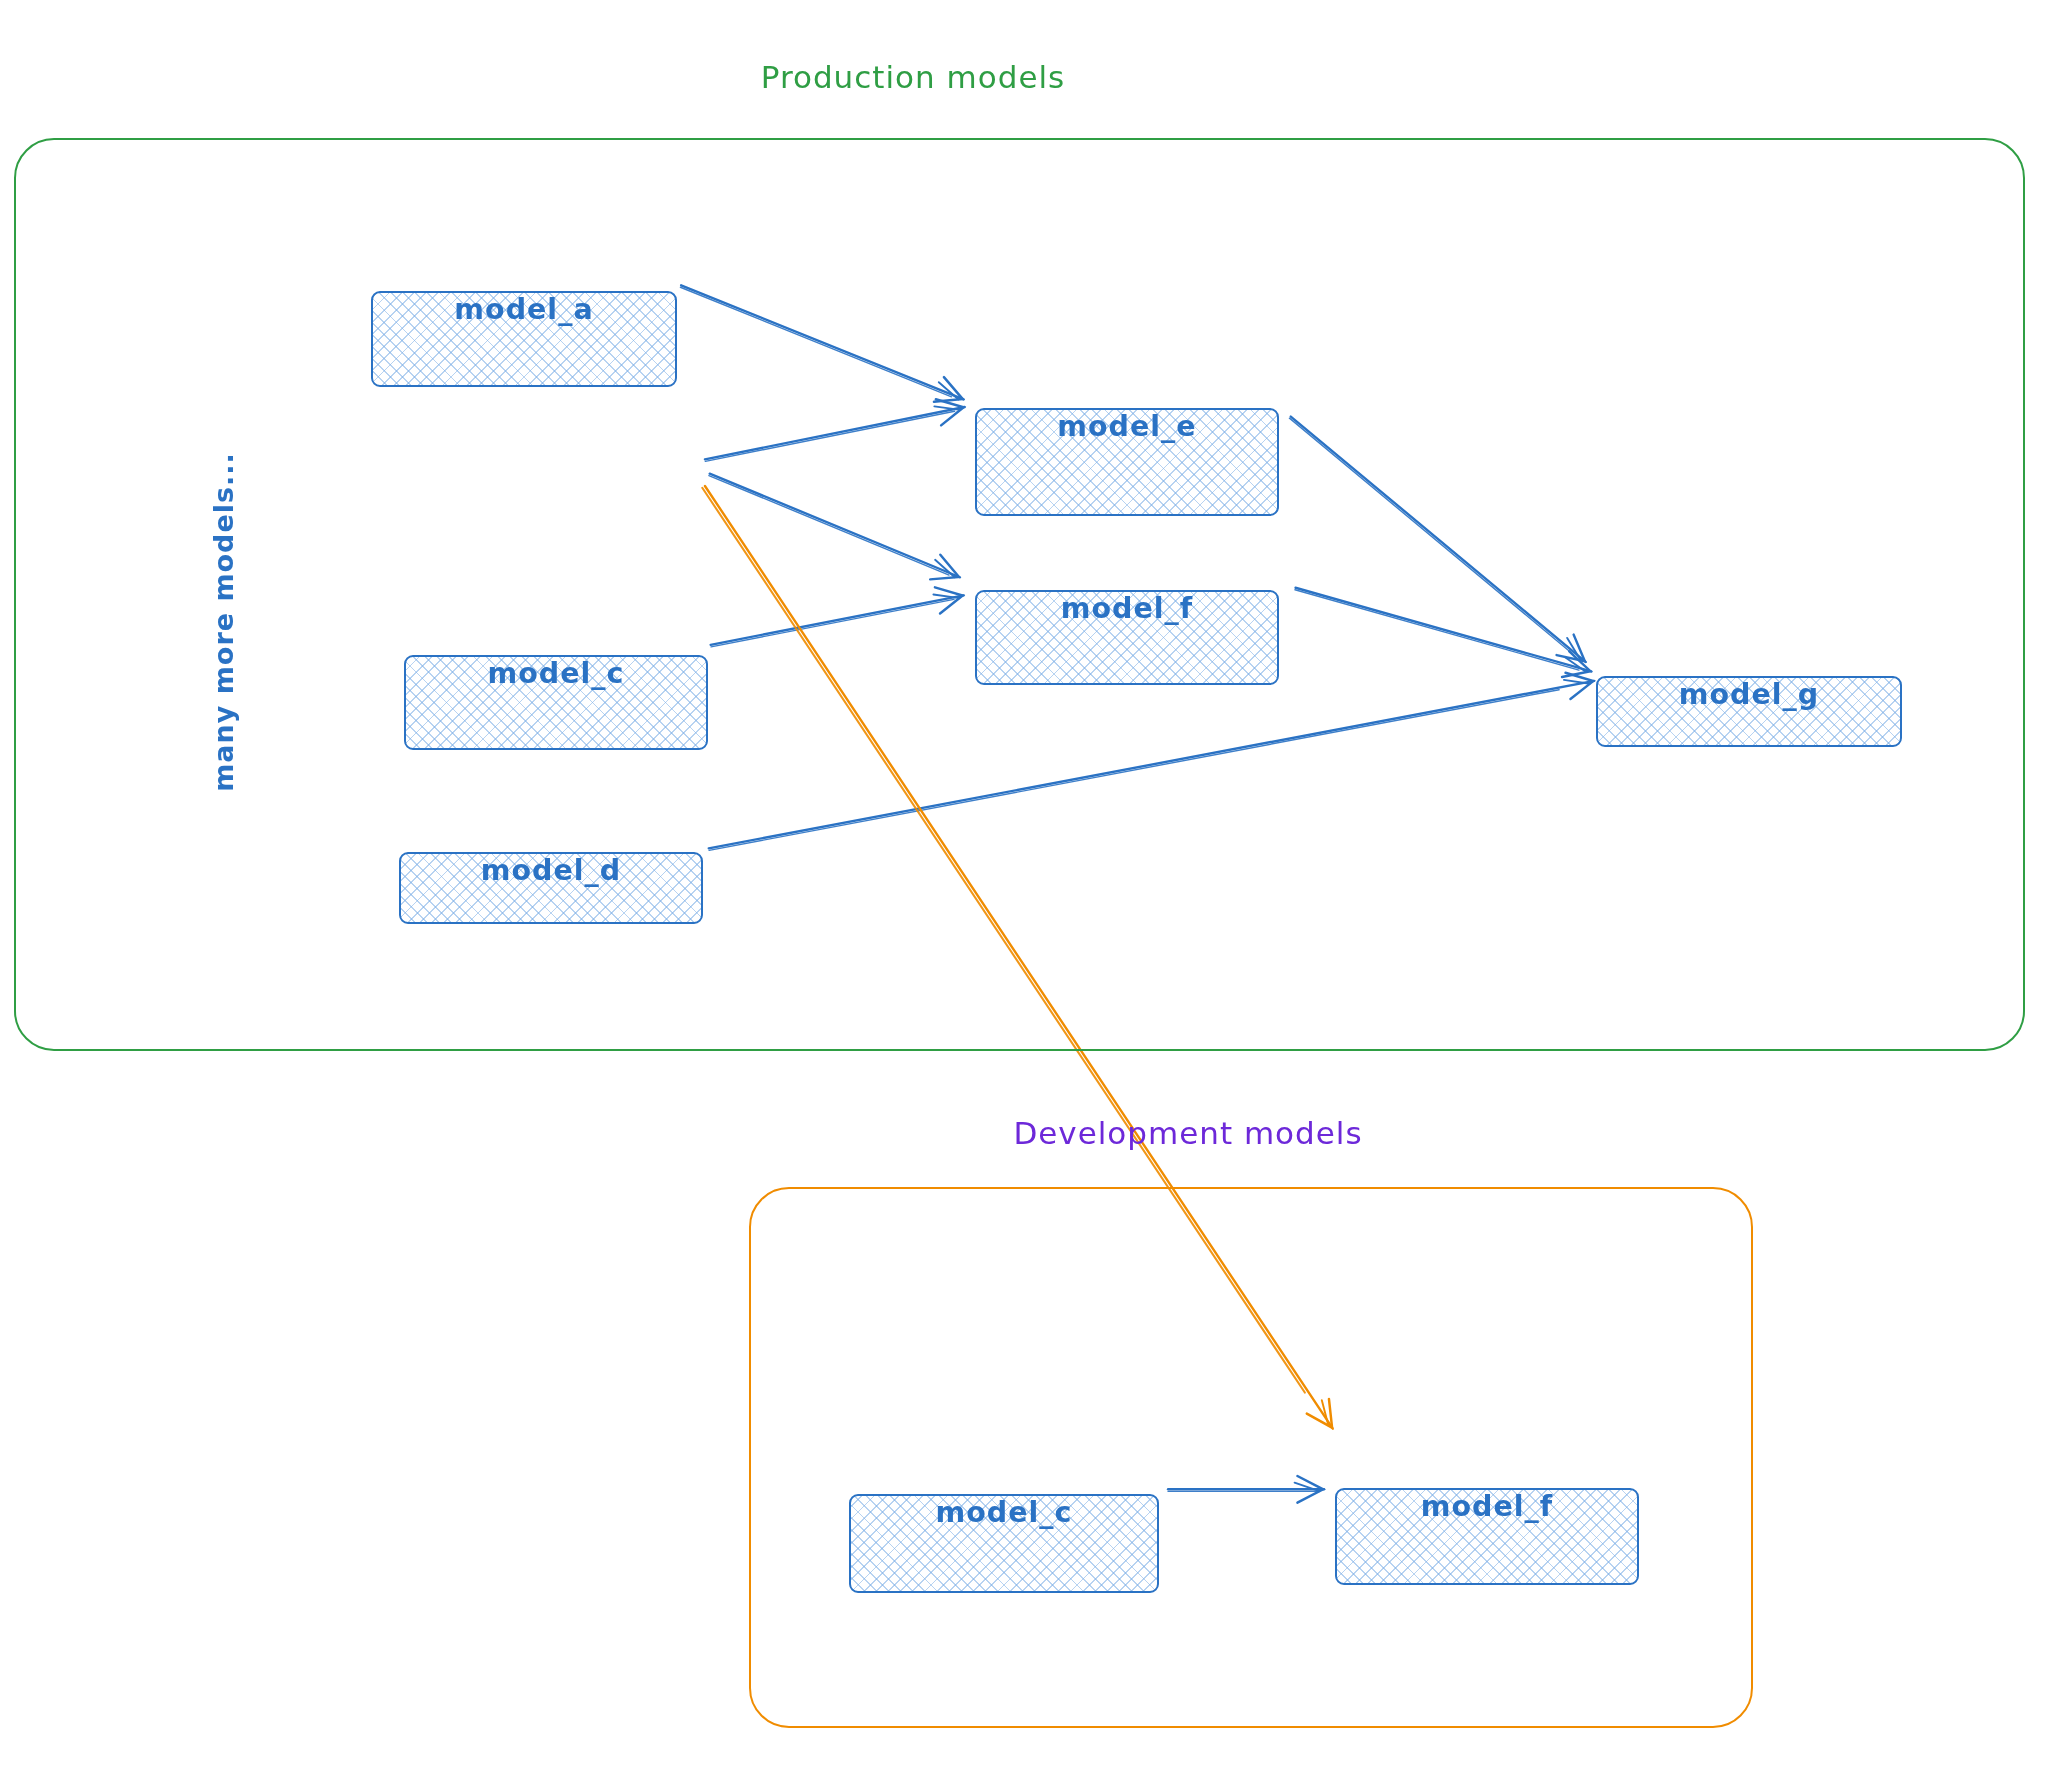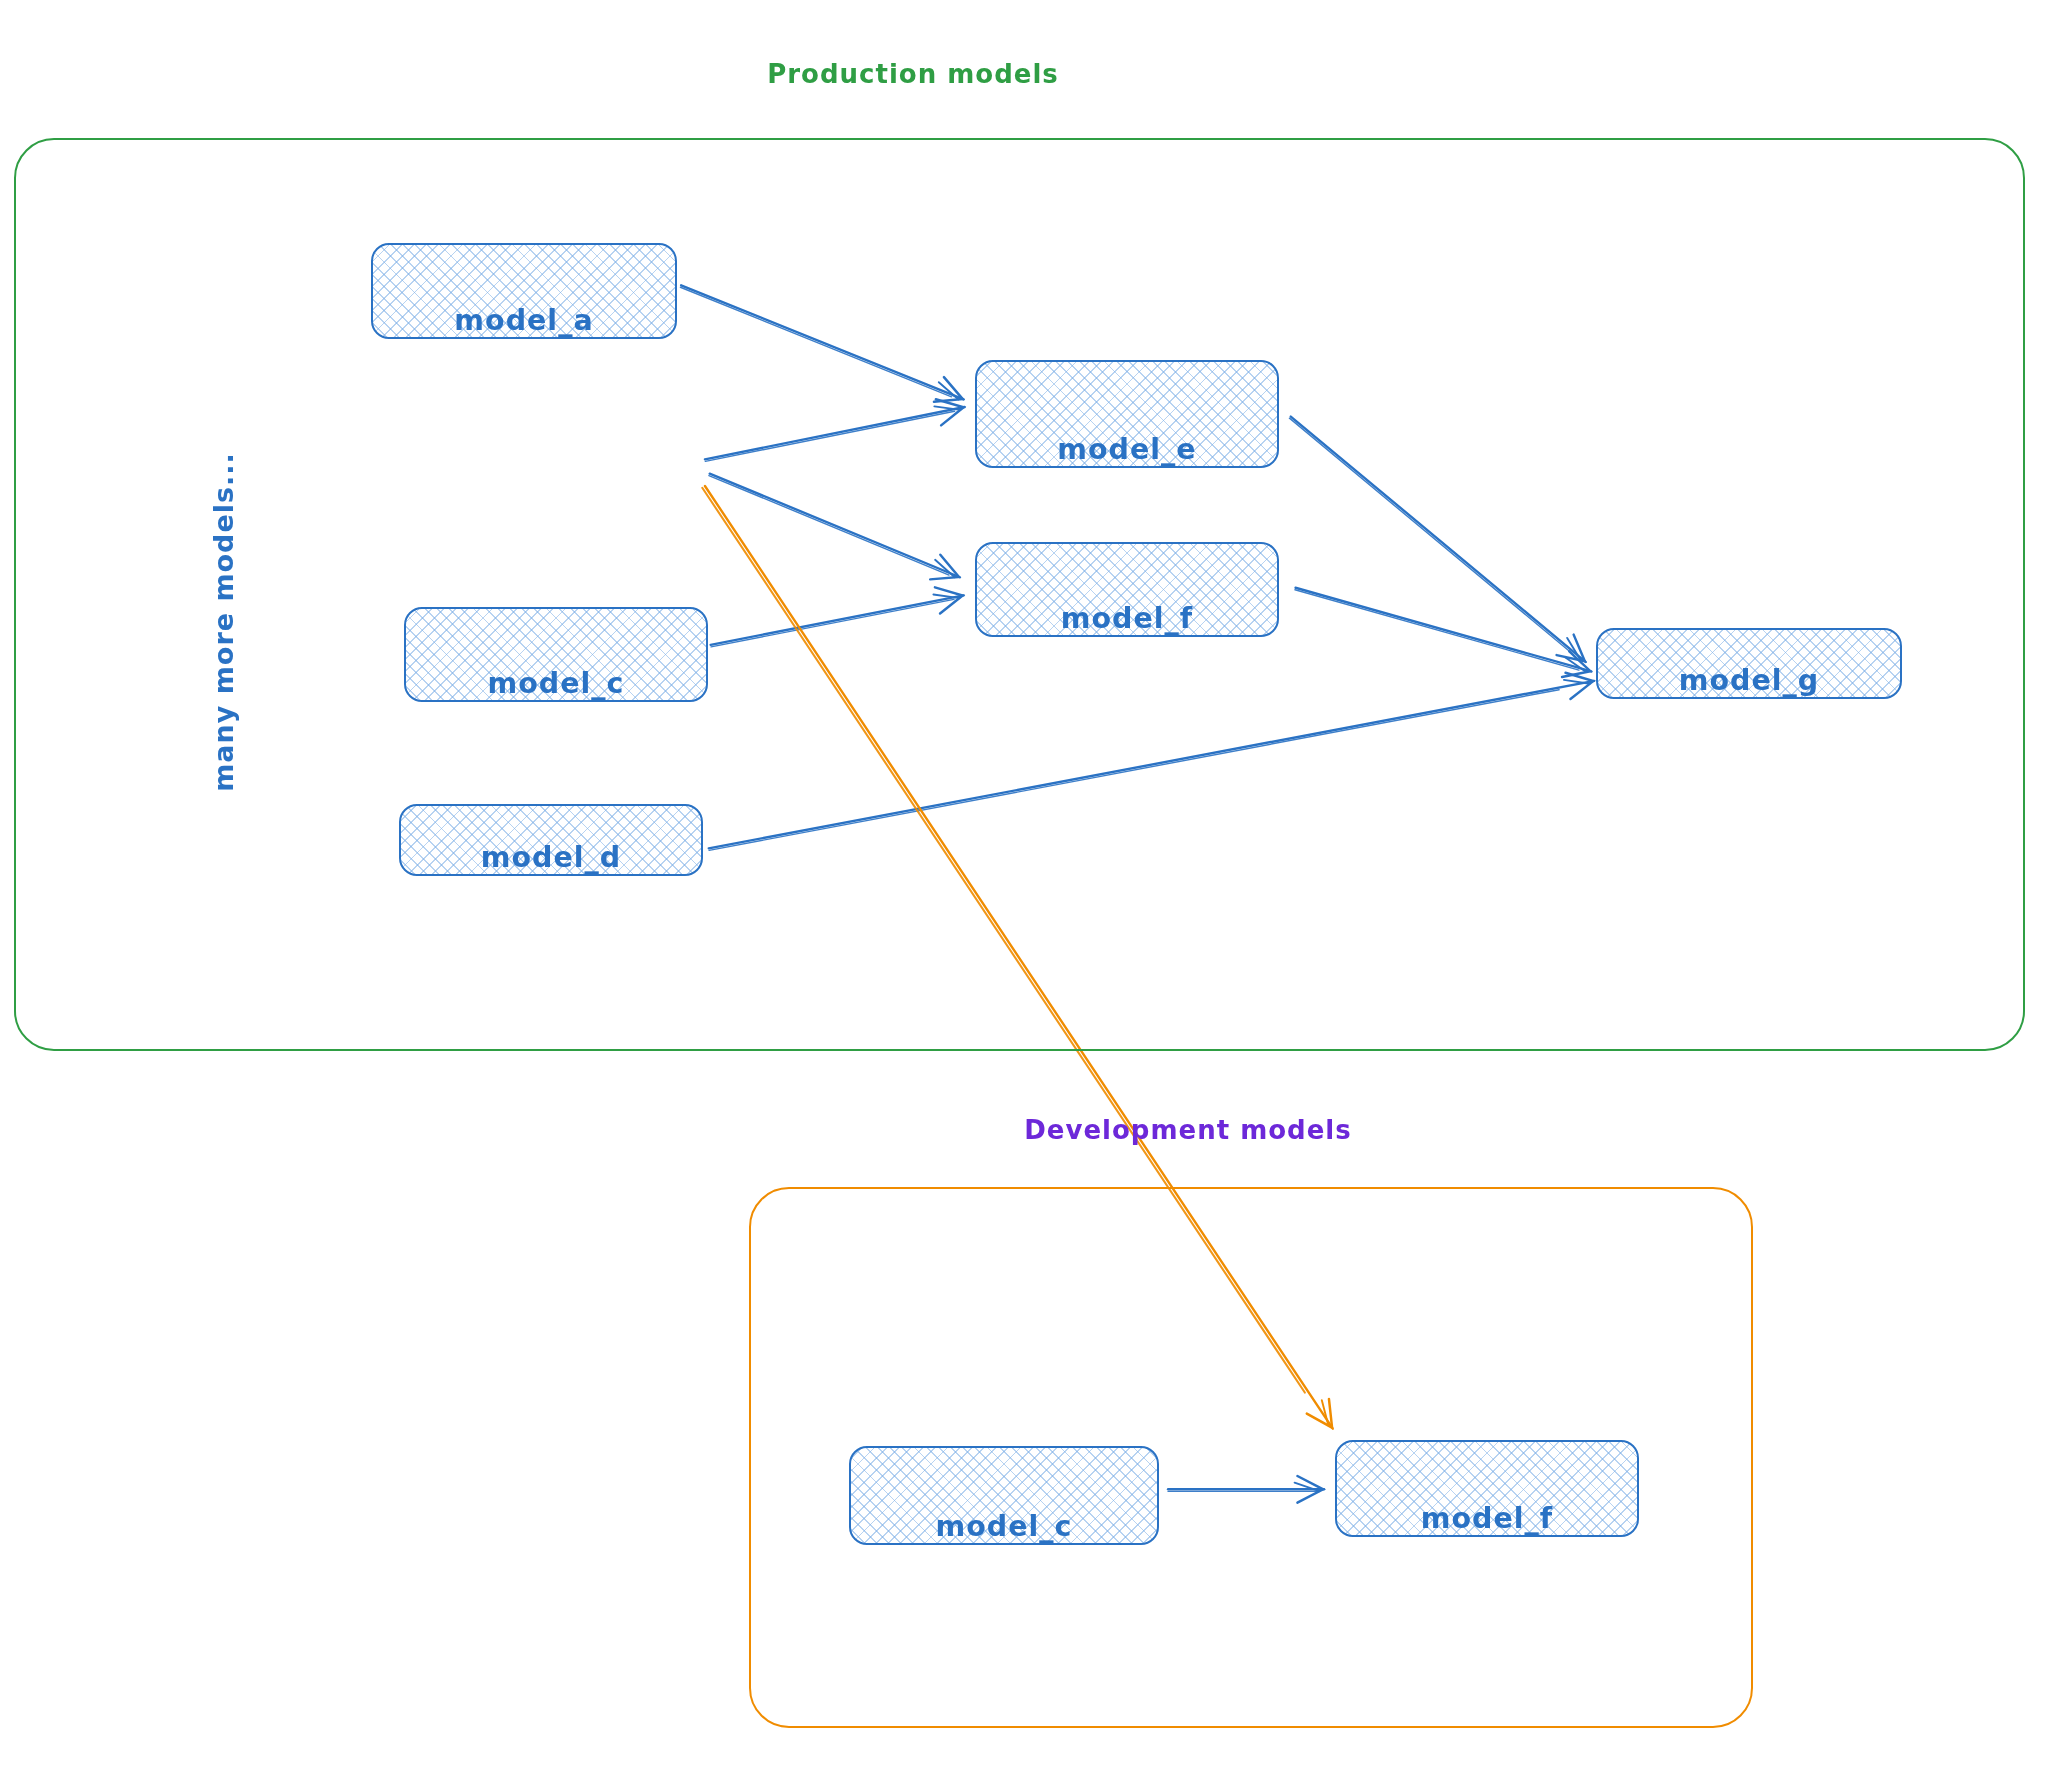--- a/index.html
+++ b/index.html
@@ -20,38 +20,39 @@
   .container-box {
     position: absolute;
     border-style: solid;
     border-width: 2.4px;
     border-radius: 40px;
     background: transparent;
   }
   .container-label {
     position: absolute;
     transform: translateX(-50%);
-    font-size: 26px;
-    font-weight: bold;
+    font-size: 31px;
+    font-weight: normal;
     letter-spacing: 1px;
     white-space: nowrap;
     text-align: center;
   }
   .node {
     position: absolute;
     border: 2.5px solid var(--blue);
-    border-radius: 18px;
+    border-radius: 9px;
     display: flex;
-    align-items: flex-end;
+    align-items: flex-start;
     justify-content: center;
     background:
       repeating-linear-gradient(45deg,  var(--hatch) 0 1.3px, transparent 1.3px 8.6px),
       repeating-linear-gradient(-45deg, var(--hatch) 0 1.3px, transparent 1.3px 8.6px),
       #ffffff;
     box-sizing: border-box;
+    margin-top: 48px;
   }
   .node span {
     color: var(--blue);
     font-size: 28.5px;
     font-weight: bold;
     letter-spacing: 1px;
     white-space: nowrap;
   }
   .side-note {
     position: absolute;

